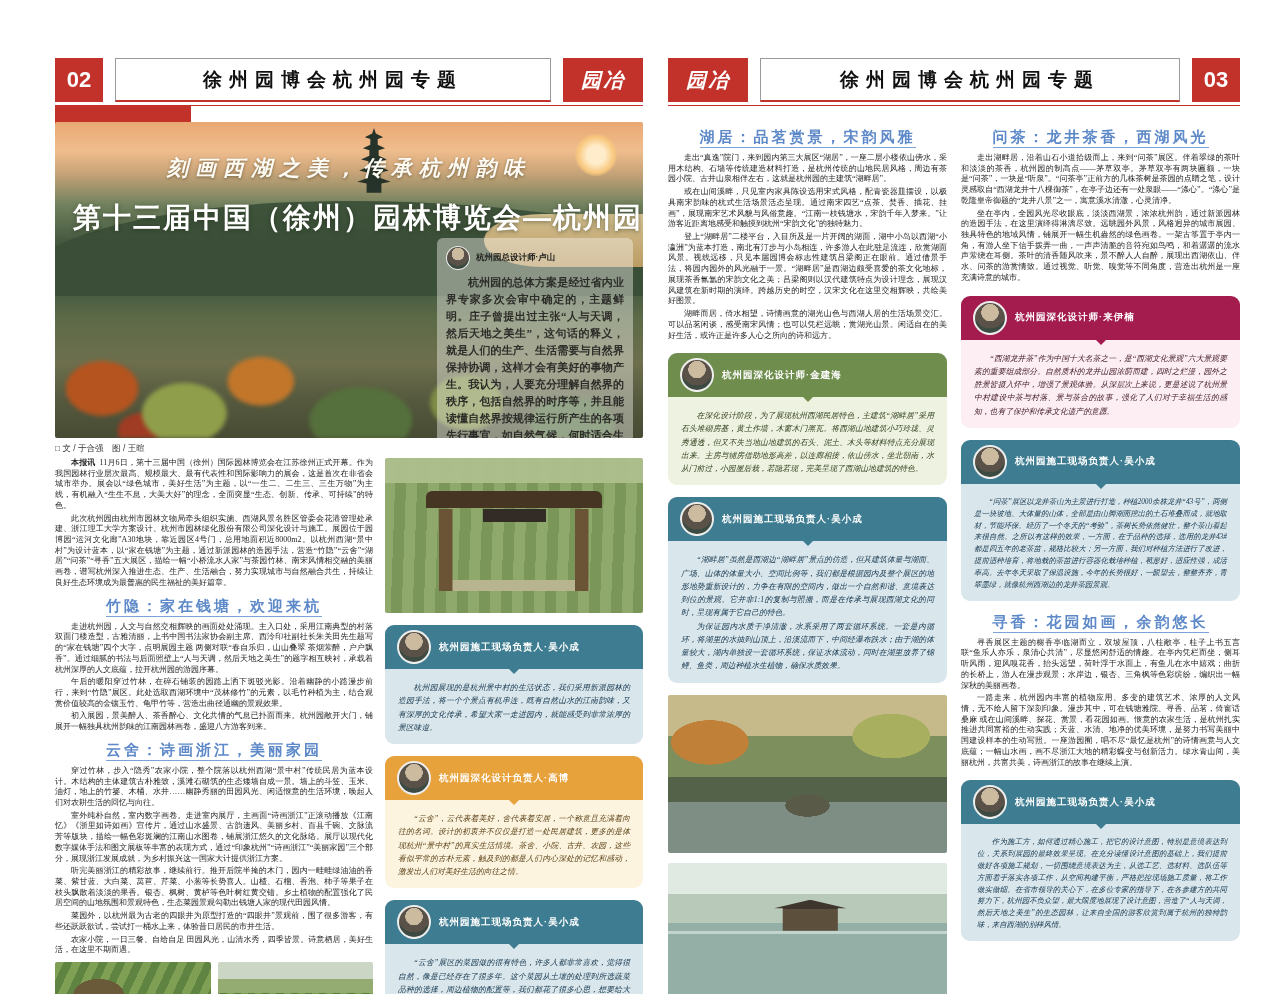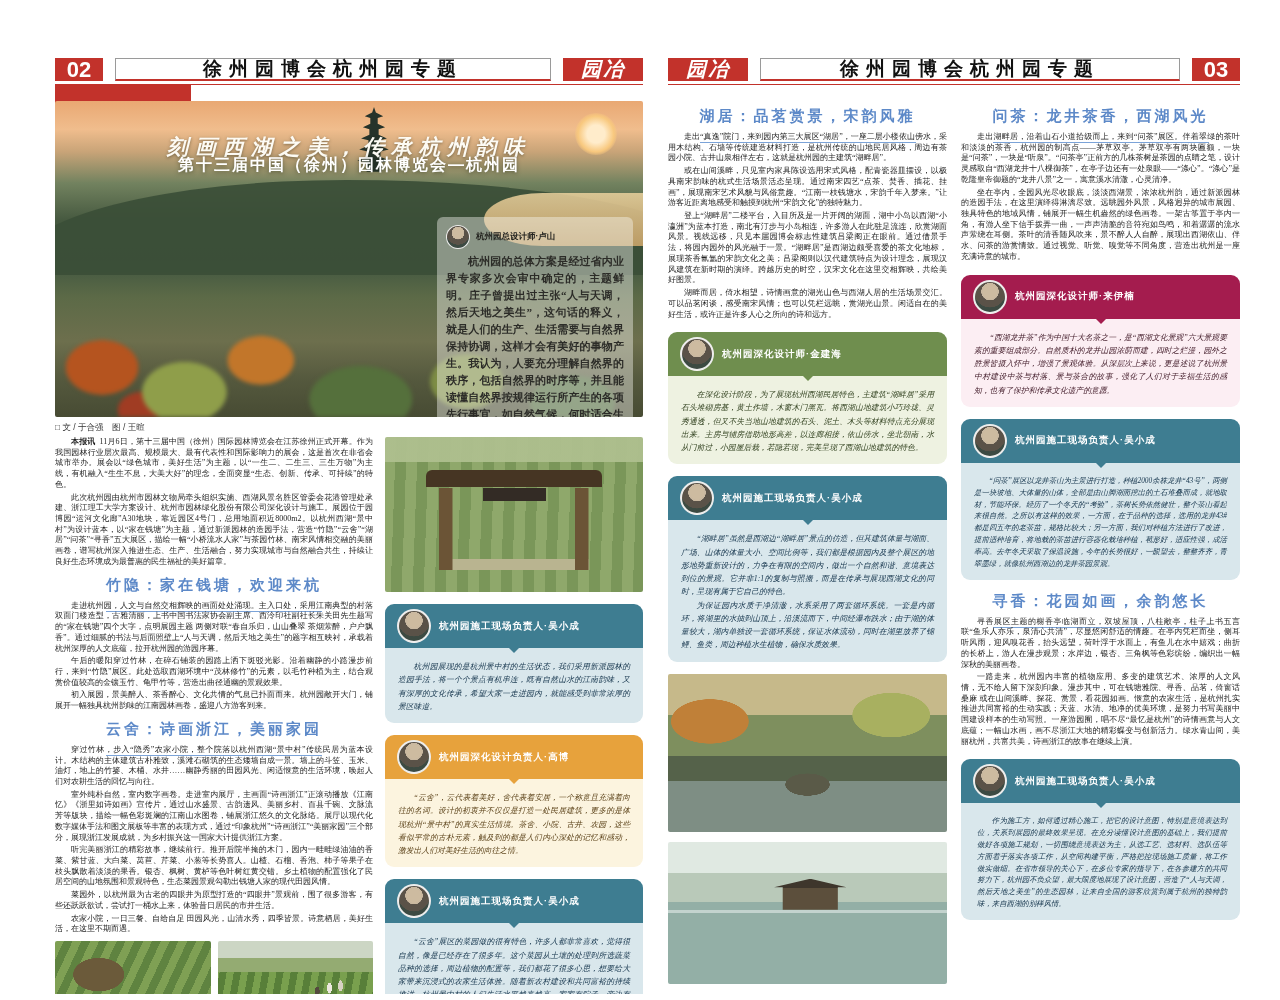--- a/index.html
+++ b/index.html
@@ -3,21 +3,21 @@
 <meta charset="utf-8">
 <style>
   html,body{margin:0;padding:0;background:#ffffff;}
   .canvas{position:relative;width:1280px;height:1000px;background:#ffffff;overflow:hidden;
           font-family:"Liberation Serif","DejaVu Serif",serif;color:#222;}
   .page{position:absolute;top:58px;height:936px;overflow:hidden;}
   .page-left{left:55px;width:588px;}
   .page-right{left:668px;width:572px;}
 
   
-  .masthead{display:flex;align-items:stretch;gap:12px;height:23px;}
+  .masthead{display:flex;align-items:stretch;gap:12px;height:44px;}
   .pn-box{background:#c2322b;color:#fff;width:48px;display:flex;align-items:center;justify-content:center;
           font-family:"Liberation Sans",sans-serif;font-size:22px;font-weight:bold;}
   .mh-mid{flex:1;border:1px solid #9a9a9a;border-bottom:2px solid #c2322b;display:flex;align-items:center;
           justify-content:center;font-size:19px;font-weight:bold;letter-spacing:7px;color:#111;}
   .brand-box{background:#c2322b;color:#fff;width:80px;display:flex;align-items:center;justify-content:center;
           font-size:20px;font-weight:bold;font-style:italic;letter-spacing:2px;}
   .rule-row{border-top:1px solid #c2322b;margin-top:3px;height:14px;}
   .tagline{display:inline-block;background:#c2322b;color:#fff;font-size:8px;letter-spacing:2px;
           padding:18px 8px;font-family:"Liberation Sans",sans-serif;}
 
@@ -34,43 +34,43 @@
     radial-gradient(60px 45px at 8% 72%,#b5541f 0 60%,transparent 61%),
     radial-gradient(70px 50px at 22% 86%,#8f9e4a 0 60%,transparent 61%),
     radial-gradient(55px 40px at 35% 68%,#c2762a 0 60%,transparent 61%),
     radial-gradient(85px 55px at 52% 90%,#55703c 0 60%,transparent 61%),
     radial-gradient(60px 45px at 70% 80%,#7e8d45 0 60%,transparent 61%),
     radial-gradient(70px 45px at 88% 92%,#4f6a3d 0 60%,transparent 61%),
     radial-gradient(42px 30px at 15% 96%,#a03c23 0 60%,transparent 61%);}
   .pagoda{position:absolute;left:300px;top:6px;height:74px;}
   .hero-kicker{position:absolute;left:0;right:0;top:32px;text-align:center;color:#fdfbf4;
     font-size:21px;font-weight:bold;font-style:italic;letter-spacing:7px;text-shadow:0 1px 3px rgba(40,40,20,.5);}
-  .hero-title{position:absolute;left:0;right:0;top:54px;text-align:center;color:#ffffff;
-    font-family:"Liberation Sans",sans-serif;font-size:16px;font-weight:bold;letter-spacing:2px;
+  .hero-title{position:absolute;left:0;right:0;top:77px;text-align:right;color:#ffffff;
+    font-family:"Liberation Sans",sans-serif;font-size:28px;font-weight:bold;letter-spacing:2px;
     text-shadow:0 1px 4px rgba(30,40,20,.55);}
   .hero-quote{position:absolute;right:10px;top:116px;width:178px;background:rgba(248,248,244,.42);
     border-radius:6px;padding:8px 9px;}
   .hq-head{display:flex;align-items:center;gap:6px;margin-bottom:4px;}
   .hq-head .name{font-family:"Liberation Sans",sans-serif;font-size:8.5px;font-weight:bold;color:#23231f;}
   .hero-quote p{margin:0;font-size:11px;line-height:1.55;text-align:justify;color:#2c2c28;text-indent:2em;font-weight:bold;}
 
   .avatar{width:30px;height:30px;border-radius:50%;flex-shrink:0;border:2px solid rgba(255,255,255,.9);
     background:radial-gradient(circle at 50% 32%,#cdbBA0 0 28%,#c9b8a0 29% 34%,#5a5248 35% 62%,#3c4a42 63% 100%);}
   .avatar.small{width:22px;height:22px;border-width:1.5px;}
 
   
   .byline{font-size:8.5px;color:#333;margin:5px 0 3px;font-family:"Liberation Sans",sans-serif;}
   .cols{display:flex;gap:12px;}
   .col-a{width:318px;flex-shrink:0;}
   .col-b{flex:1;min-width:0;}
   .colL,.colR{width:279px;flex-shrink:0;}
   p.body{margin:0 0 2px;font-size:8px;line-height:1.34;text-align:justify;text-indent:2em;color:#1d1d1d;}
   p.body b{font-weight:bold;margin-right:4px;}
   h3.sec{margin:8px 0 6px;text-align:center;font-size:15px;color:#5d89c8;font-weight:bold;letter-spacing:3px;}
-  h3.sec span{border-bottom:1px solid #7ba3d8;padding-bottom:18px;}
+  h3.sec span{border-bottom:1px solid #7ba3d8;padding-bottom:2px;}
 
   
   .qbox{margin:12px 0;}
   .qhead{position:relative;display:flex;align-items:center;gap:8px;padding:5px 12px;
     border-radius:9px 9px 0 0;color:#fff;font-family:"Liberation Sans",sans-serif;
     font-size:9.5px;font-weight:bold;letter-spacing:1px;}
   .qhead::after{content:"";position:absolute;left:50%;bottom:-13px;transform:translateX(-50%);
     border:8px solid transparent;}
   .qbody{border-radius:0 0 9px 9px;padding:12px 13px 10px;font-style:italic;font-size:7.8px;
     line-height:1.7;text-align:justify;}

